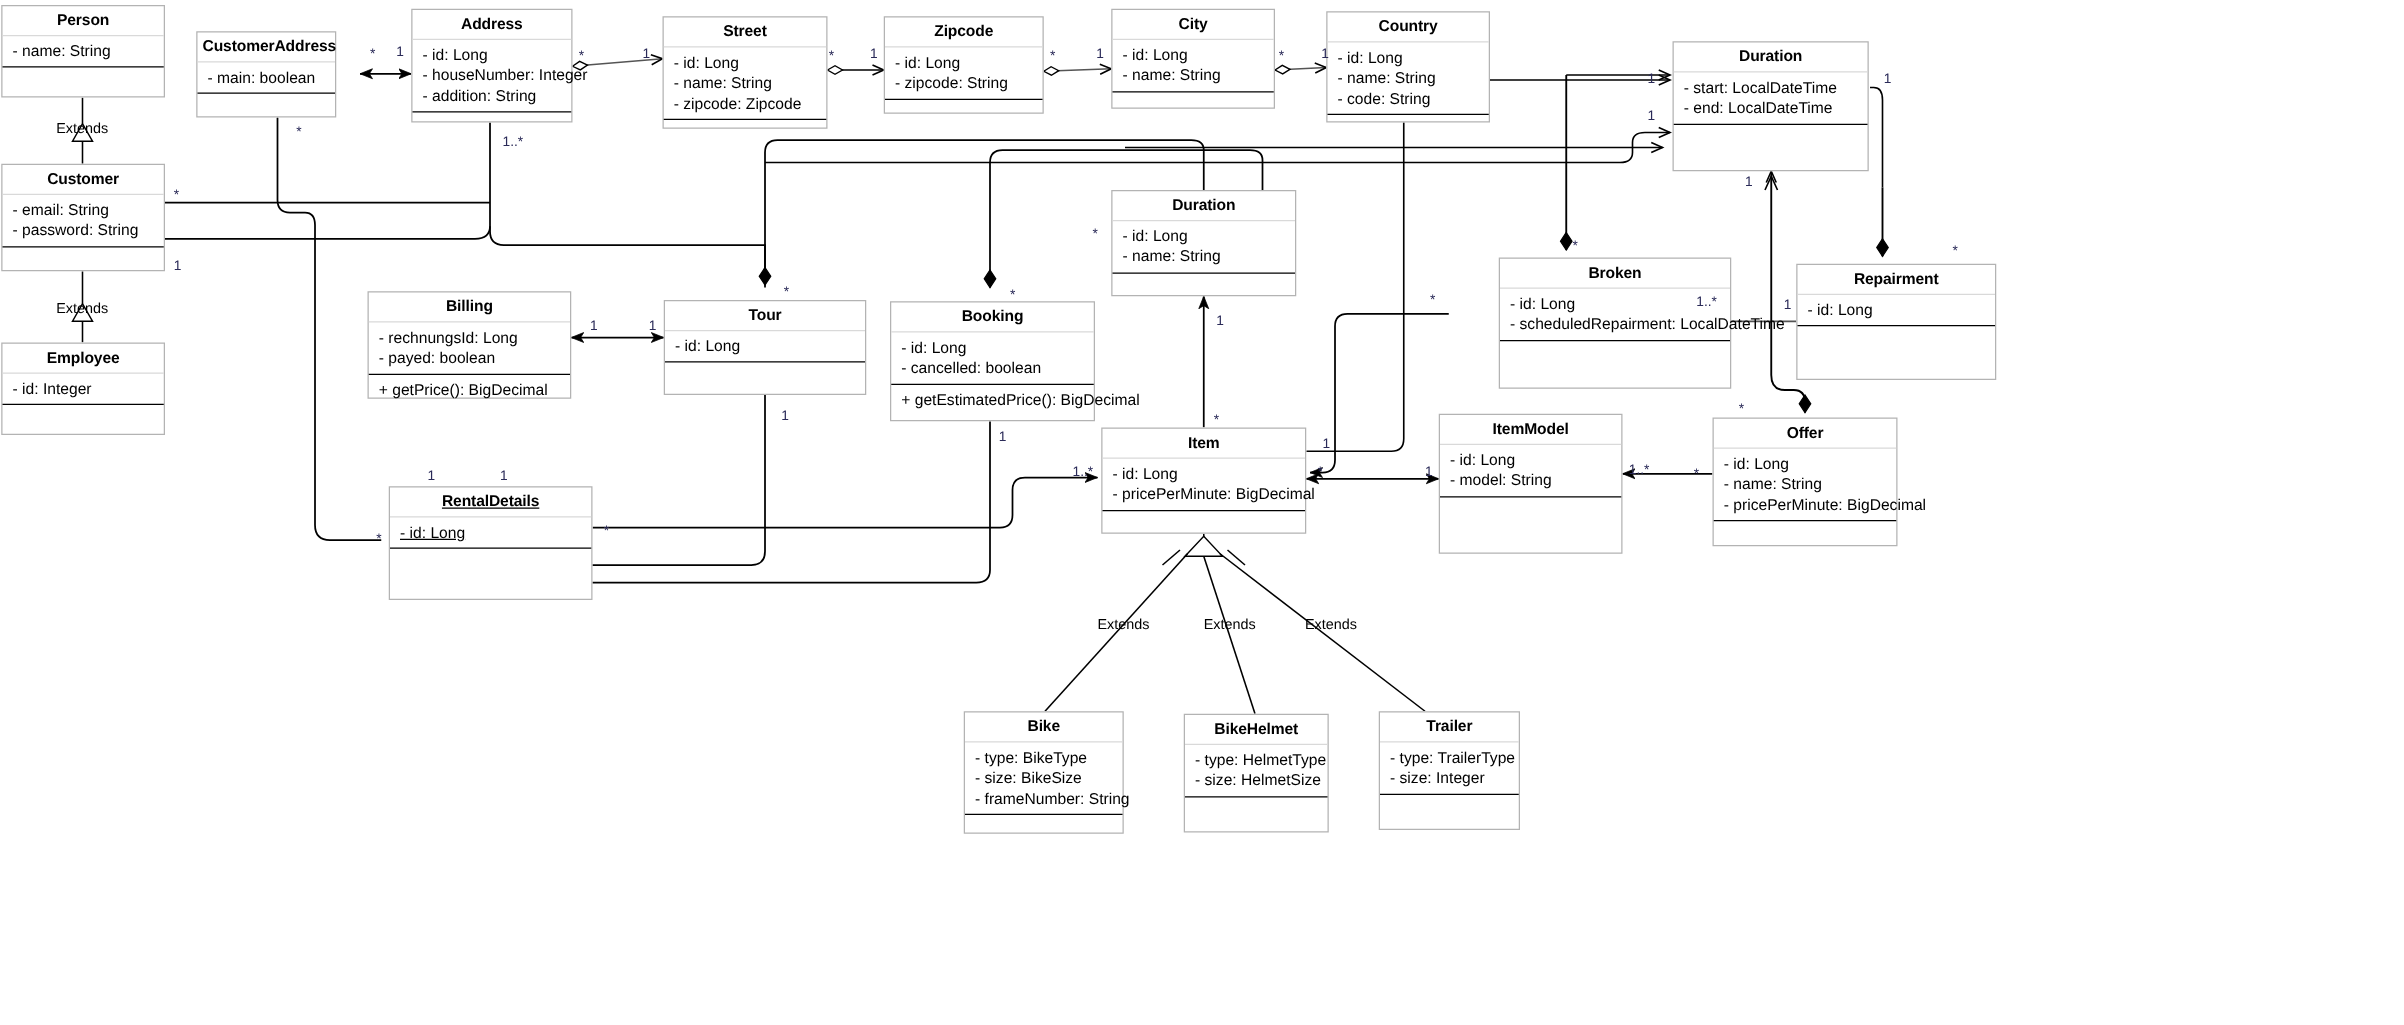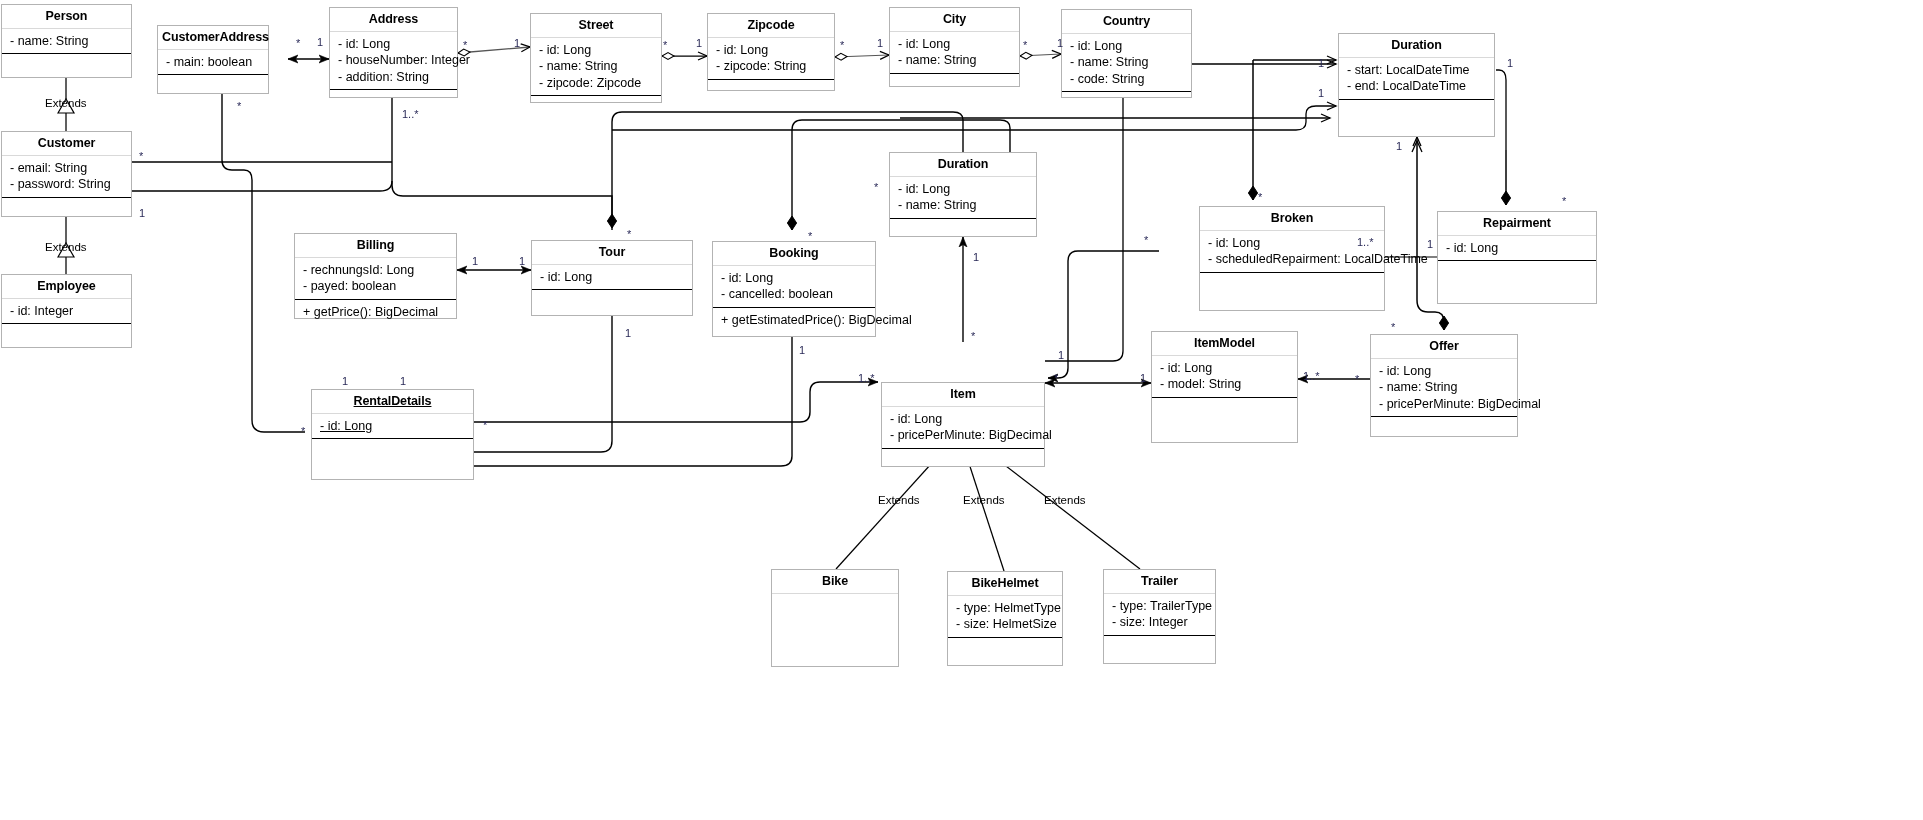--- a/index.html
+++ b/index.html
@@ -313,21 +313,21 @@
       <div class="uml-class" style="left: 712px; top: 241px; width: 164px; height: 96px;">
         <div class="uml-title">Booking</div>
         <div class="uml-attrs">
           <div>- id: Long</div>
           <div>- cancelled: boolean</div>
         </div>
         <div class="uml-methods">
           <div>+ getEstimatedPrice(): BigDecimal</div>
         </div>
       </div>
-      <div class="uml-class" style="left: 881px; top: 342px; width: 164px; height: 85px; margin-top: 40px;">
+      <div class="uml-class" style="left: 881px; top: 342px; width: 164px; height: 85px;">
         <div class="uml-title">Item</div>
         <div class="uml-attrs">
           <div>- id: Long</div>
           <div>- pricePerMinute: BigDecimal</div>
         </div>
         <div class="uml-methods"></div>
       </div>
       <div class="uml-class" style="left: 1151px; top: 331px; width: 147px; height: 112px;">
         <div class="uml-title">ItemModel</div>
         <div class="uml-attrs">
@@ -347,20 +347,25 @@
       </div>
       <div class="uml-class" style="left: 311px; top: 389px; width: 163px; height: 91px; text-decoration: underline;">
         <div class="uml-title">RentalDetails</div>
         <div class="uml-attrs">
           <div>- id: Long</div>
         </div>
         <div class="uml-methods"></div>
       </div>
       <div class="uml-class" style="left: 771px; top: 569px; width: 128px; height: 98px;">
         <div class="uml-title">Bike</div>
+        <div class="uml-attrs">
+          <div>- type: BikeType</div>
+          <div>- size: BikeSize</div>
+          <div>- frameNumber: String</div>
+        </div>
         <div class="uml-methods"></div>
       </div>
       <div class="uml-class" style="left: 947px; top: 571px; width: 116px; height: 95px;">
         <div class="uml-title">BikeHelmet</div>
         <div class="uml-attrs">
           <div>- type: HelmetType</div>
           <div>- size: HelmetSize</div>
         </div>
         <div class="uml-methods"></div>
       </div>

